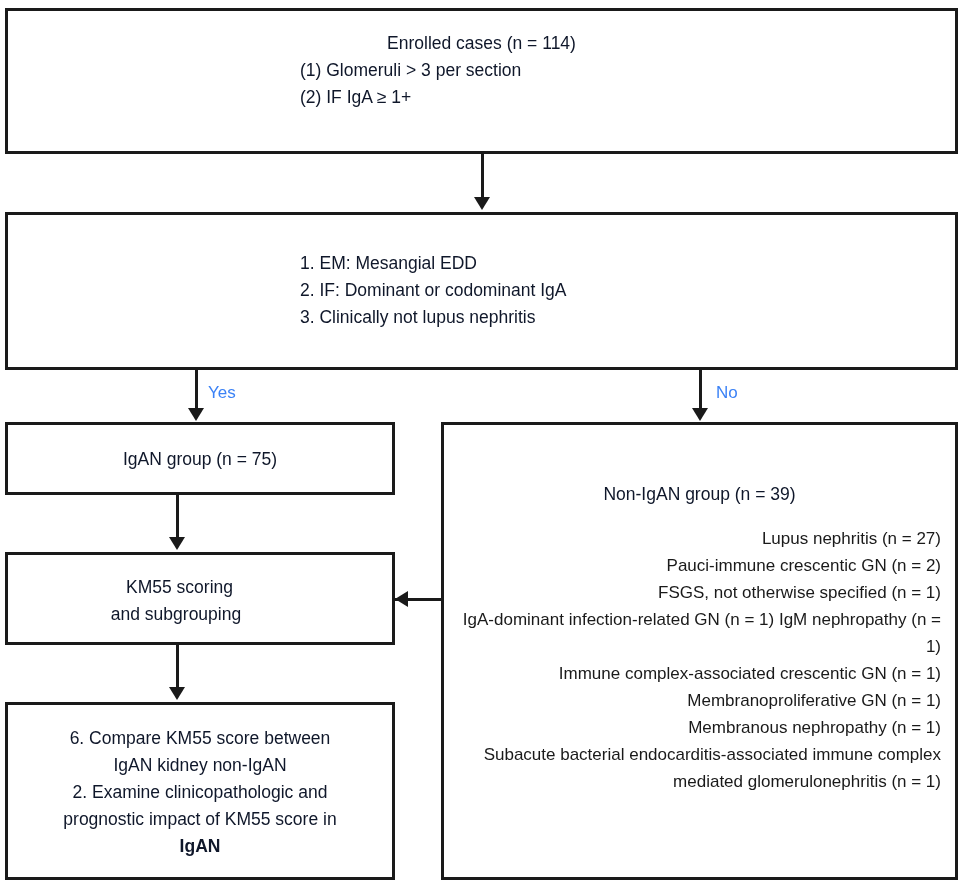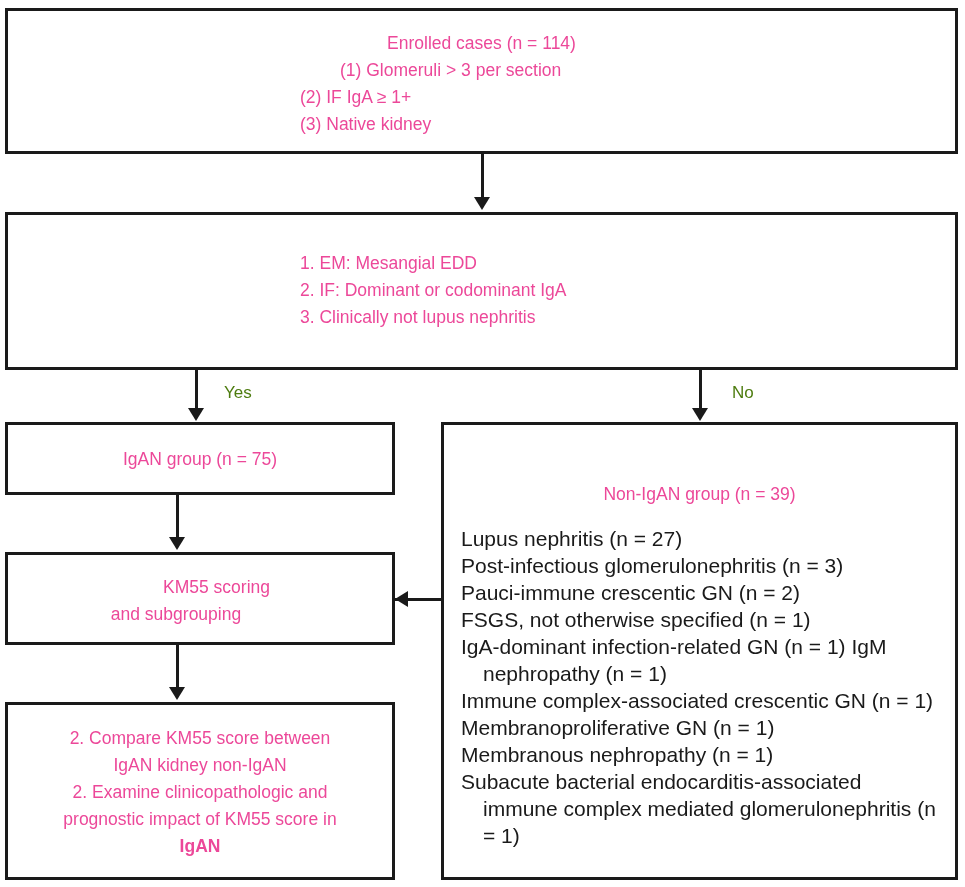--- a/index.html
+++ b/index.html
@@ -21,31 +21,30 @@
   .box {
     position: absolute;
     box-sizing: border-box;
     border: 3px solid #1a1a1a;
     background: #ffffff;
   }
   .txt {
     position: absolute;
     font-size: 17.5px;
     line-height: 27px;
-    color: #ec4899;
+    color: #0f172a;
     white-space: pre;
   }
   .txt.center {
     text-align: center;
   }
   .flow-label {
     position: absolute;
     font-size: 17px;
-    color: #4d7c0f;
-    margin-left: 16px;
+    color: #3b82f6;
   }
   
   .vline {
     position: absolute;
     width: 3px;
     background: #1a1a1a;
   }
   .hline {
     position: absolute;
     height: 3px;
@@ -62,41 +61,41 @@
   .arrowhead-left {
     position: absolute;
     width: 0;
     height: 0;
     border-top: 8px solid transparent;
     border-bottom: 8px solid transparent;
     border-right: 13px solid #1a1a1a;
   }
   .listblock {
     position: absolute;
-    font-size: 21px;
+    font-size: 17px;
     line-height: 27px;
+    text-align: right;
   }
   .listblock div {
     white-space: pre-wrap;
   }
   .hang {
     padding-left: 22px;
     text-indent: -22px;
   }
 </style>
 </head>
 <body>
 
 <div id="canvas">
 
   <div class="box" style="left:5px; top:8px; width:953px; height:146px;"></div>
   <div class="txt center" style="left:5px; top:30px; width:953px;">Enrolled cases (n = 114)</div>
-  <div class="txt" style="left:300px; top:57px;margin-left:40px;">(1) Glomeruli &gt; 3 per section</div>
+  <div class="txt" style="left:300px; top:57px;">(1) Glomeruli &gt; 3 per section</div>
   <div class="txt" style="left:300px; top:84px;">(2) IF IgA ≥ 1+</div>
-  <div class="txt" style="left:300px; top:111px;">(3) Native kidney</div>
 
   <div class="vline" style="left:481px; top:154px; height:45px;"></div>
   <div class="arrowhead-down" style="left:474px; top:197px;"></div>
 
   <div class="box" style="left:5px; top:212px; width:953px; height:158px;"></div>
   <div class="txt" style="left:300px; top:250px;">1. EM: Mesangial EDD</div>
   <div class="txt" style="left:300px; top:277px;">2. IF: Dominant or codominant IgA</div>
   <div class="txt" style="left:300px; top:304px;">3. Clinically not lupus nephritis</div>
 
   <div class="vline" style="left:195px; top:370px; height:40px;"></div>
@@ -107,42 +106,41 @@
   <div class="arrowhead-down" style="left:692px; top:408px;"></div>
   <div class="flow-label" style="left:716px; top:383px;">No</div>
 
   <div class="box" style="left:5px; top:422px; width:390px; height:73px;"></div>
   <div class="txt center" style="left:5px; top:446px; width:390px;">IgAN group (n = 75)</div>
 
   <div class="vline" style="left:176px; top:495px; height:44px;"></div>
   <div class="arrowhead-down" style="left:169px; top:537px;"></div>
 
   <div class="box" style="left:5px; top:552px; width:390px; height:93px;"></div>
-  <div class="txt center" style="left:5px; top:574px; width:349px;padding-left:37px;">KM55 scoring</div>
+  <div class="txt center" style="left:5px; top:574px; width:349px;">KM55 scoring</div>
   <div class="txt center" style="left:5px; top:601px; width:342px;">and subgrouping</div>
 
   <div class="hline" style="left:395px; top:598px; width:47px;"></div>
   <div class="arrowhead-left" style="left:395px; top:591px;"></div>
 
   <div class="vline" style="left:176px; top:645px; height:44px;"></div>
   <div class="arrowhead-down" style="left:169px; top:687px;"></div>
 
   <div class="box" style="left:5px; top:702px; width:390px; height:178px;"></div>
-  <div class="txt center" style="left:10px; top:725px; width:380px;">2. Compare KM55 score between</div>
+  <div class="txt center" style="left:10px; top:725px; width:380px;">6. Compare KM55 score between</div>
   <div class="txt center" style="left:10px; top:752px; width:380px;">IgAN kidney non-IgAN</div>
   <div class="txt center" style="left:10px; top:779px; width:380px;">2. Examine clinicopathologic and</div>
   <div class="txt center" style="left:10px; top:806px; width:380px;">prognostic impact of KM55 score in</div>
   <div class="txt center" style="left:10px; top:833px; width:380px;font-weight:bold;">IgAN</div>
 
   <div class="box" style="left:441px; top:422px; width:517px; height:458px;"></div>
   <div class="txt center" style="left:441px; top:481px; width:517px;">Non-IgAN group (n = 39)</div>
 
   <div class="listblock" style="left:461px; top:525px; width:480px;">
     <div class="hang">Lupus nephritis (n = 27)</div>
-    <div class="hang">Post-infectious glomerulonephritis (n = 3)</div>
     <div class="hang">Pauci-immune crescentic GN (n = 2)</div>
     <div class="hang">FSGS, not otherwise specified (n = 1)</div>
     <div class="hang">IgA-dominant infection-related GN (n = 1) IgM nephropathy (n = 1)</div>
     <div class="hang">Immune complex-associated crescentic GN (n = 1)</div>
     <div class="hang">Membranoproliferative GN (n = 1)</div>
     <div class="hang">Membranous nephropathy (n = 1)</div>
     <div class="hang">Subacute bacterial endocarditis-associated immune complex mediated glomerulonephritis (n = 1)</div>
   </div>
 
 </div>

